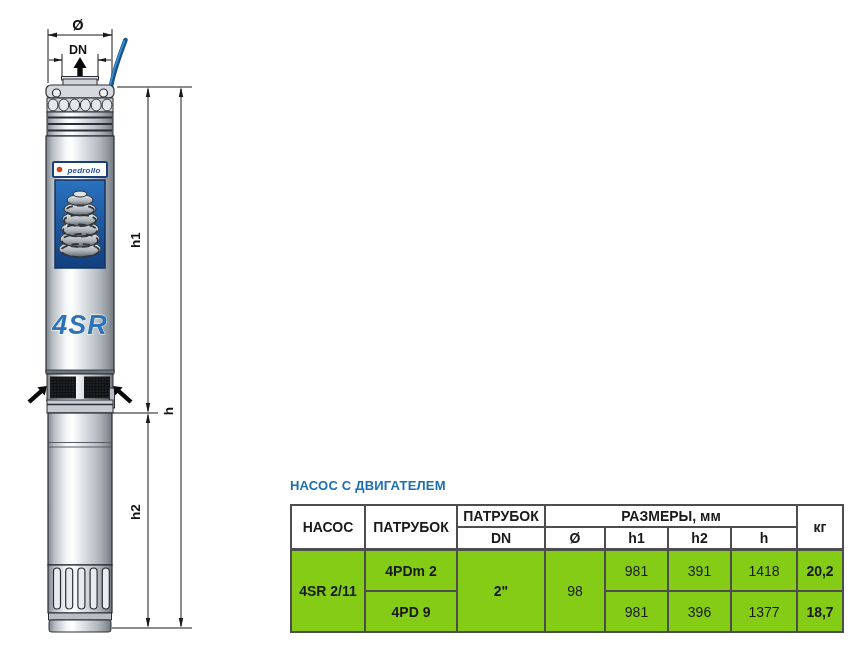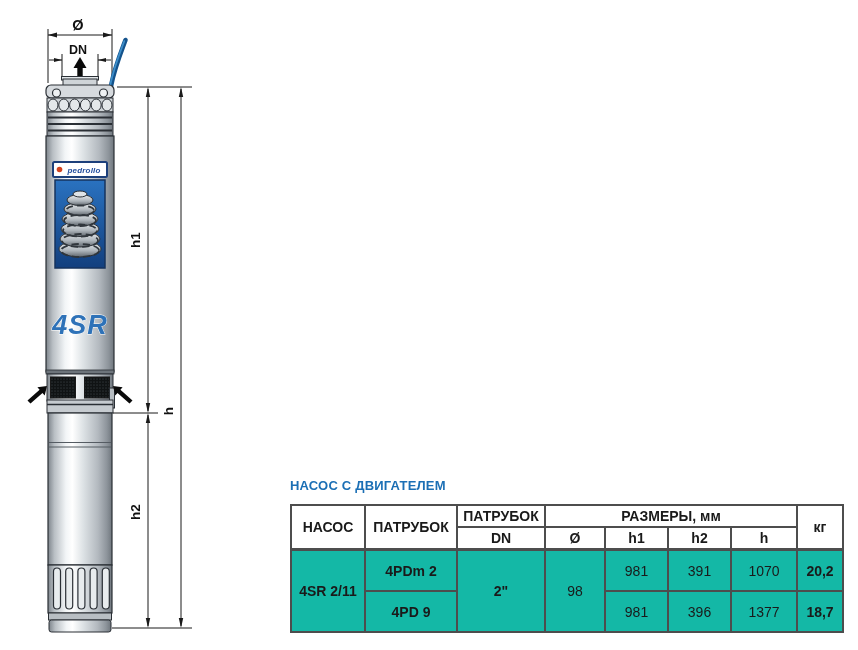--- a/index.html
+++ b/index.html
@@ -15,21 +15,21 @@
   }
   table.spec{
     border-collapse:collapse;table-layout:fixed;width:552px;
     font-size:14px;color:#1a1a1a;
   }
   table.spec th,table.spec td{
     border:2px solid #4d4d4d;text-align:center;vertical-align:middle;padding:0 2px;
     overflow:hidden;white-space:nowrap;
   }
   table.spec thead th{background:#ffffff;font-weight:bold;height:20px;}
-  table.spec tbody td{background:#14b8a6;font-weight:normal;height:39px;}
+  table.spec tbody td{background:#84cc16;font-weight:normal;height:39px;}
   table.spec tbody tr:first-child td{border-top:3px solid #4d4d4d;}
   table.spec td.b{font-weight:bold;}
 </style>
 </head>
 <body>
 
 <div class="stage">
 
   <svg class="diagram" width="240" height="650" viewBox="0 0 240 650">
     <defs>
@@ -233,21 +233,21 @@
         </tr>
       </thead>
       <tbody>
         <tr>
           <td rowspan="2" class="b">4SR 2/11</td>
           <td class="b">4PDm 2</td>
           <td rowspan="2" class="b">2"</td>
           <td rowspan="2">98</td>
           <td>981</td>
           <td>391</td>
-          <td>1070</td>
+          <td>1418</td>
           <td class="b">20,2</td>
         </tr>
         <tr>
           <td class="b">4PD 9</td>
           <td>981</td>
           <td>396</td>
           <td>1377</td>
           <td class="b">18,7</td>
         </tr>
       </tbody>

